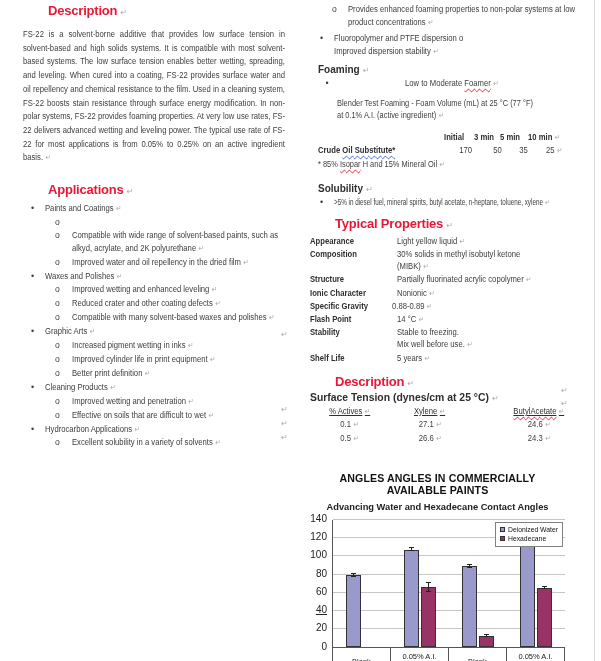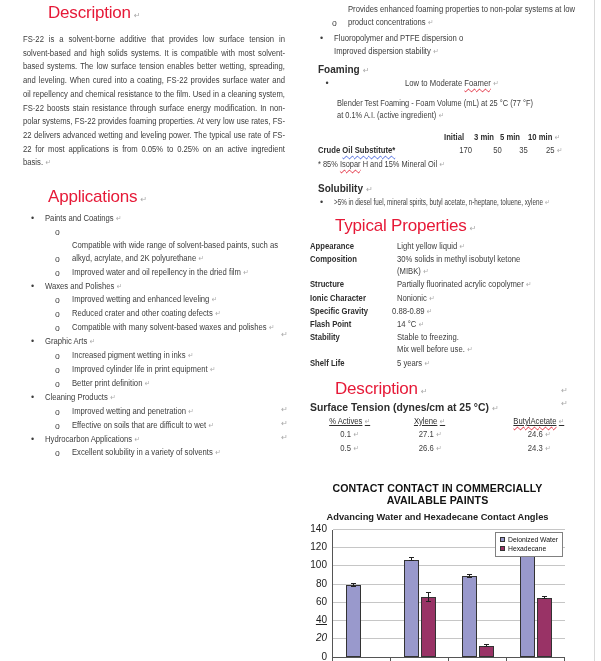--- a/index.html
+++ b/index.html
@@ -5,40 +5,40 @@
   :root { --accent:#E61937; --body:#3D3D3D; --dark:#2E2E2E; --axis:#555; --grid:#C6C6C6; }
   * { margin:0; padding:0; box-sizing:border-box; }
   body { background:#fff; }
   .page { position:relative; width:601px; height:661px; background:#fff; overflow:hidden;
           font-family:"Liberation Sans", sans-serif; color:var(--body); font-size:9.6px; }
   .page-edge { position:absolute; left:594px; top:0; width:1px; height:661px; background:#D9D9D9; }
 
   .col-left  { position:absolute; left:23px; top:3px;  width:262px; }
   .col-right { position:absolute; left:310px; top:0;   width:282px; }
 
-  h1.red { color:var(--accent); font-size:17px; font-weight:normal; letter-spacing:-0.2px;padding-left:25px; }
+  h1.red { color:var(--accent); font-size:13px; font-weight:bold; letter-spacing:-0.2px;padding-left:25px; }
   .subhead { font-weight:bold; color:var(--dark); font-size:10px; }
 
   
   .cx  { transform:scaleX(0.8); transform-origin:0 0; width:125%; }
   .cxi { display:inline-block; transform:scaleX(0.8); transform-origin:0 50%; white-space:nowrap; }
   .cxr { transform-origin:100% 50%; }
   .cxc { transform-origin:50% 50%; }
   .cxs { transform:scaleX(0.7); width:142%; }
 
   .pil::after { content:"\21B5"; color:#A8A8A8; font-size:8px; margin-left:3px; font-weight:normal; }
   .stray { position:absolute; }
 
   .desc-p { margin-top:9px; line-height:13.7px; text-align:justify; }
   .h-apps { margin-top:9px; }
   .list { margin-top:5px; }
   .li { display:flex; line-height:12.9px; }
   .li .mk { flex:0 0 auto; color:var(--body); }
   .l1 { padding-left:8px; }  .l1 .mk { width:14px; font-size:9px; }
-  .l2 { padding-left:32px;align-items:flex-end; } .l2 .mk { width:17px; font-size:8.6px; }
+  .l2 { padding-left:32px; } .l2 .mk { width:17px; font-size:8.6px; }
   .col-right .l1 { padding-left:10px; }
   .col-right .l2 { padding-left:22px; } .col-right .l2 .mk { width:16px; }
   .li .tx { flex:1; }
   .mk1::before { content:"\2022"; }
   .mk2::before { content:"o"; }
   .cont { padding-left:24px; line-height:12.9px; }
 
   .sq-red  { text-decoration:underline wavy #E0182D; text-decoration-thickness:1px; text-underline-offset:2px; }
   .sq-blue { text-decoration:underline wavy #3A5BD9; text-decoration-thickness:1px; text-underline-offset:2px; }
 
@@ -337,26 +337,26 @@
       </div>
       <div class="pf-row">
         <div class="pfc1"><span class="cxi cxc pil">0.5</span></div>
         <div class="pfc2"><span class="cxi cxc pil">26.6</span></div>
         <div class="pfsp"></div>
         <div class="pfc3"><span class="cxi cxc pil">24.3</span></div>
       </div>
     </div>
 
     <div class="chart">
-      <div class="chart-heading">CONTACT CONTACT IN COMMERCIALLY AVAILABLE PAINTS</div>
+      <div class="chart-heading">ANGLES ANGLES IN COMMERCIALLY AVAILABLE PAINTS</div>
       <div class="chart-title">Advancing Water and Hexadecane Contact Angles</div>
       <div class="plot-wrap">
         <div class="ylabels" id="ylabels">
             <div class="ylab" style="bottom: -4px;">0</div>
-            <div class="ylab" style="bottom: 14.2857px; font-style: italic;">20</div>
+            <div class="ylab" style="bottom: 14.2857px;">20</div>
             <div class="ylab" style="bottom: 32.5714px; text-decoration: underline;">40</div>
             <div class="ylab" style="bottom: 50.8571px;">60</div>
             <div class="ylab" style="bottom: 69.1429px;">80</div>
             <div class="ylab" style="bottom: 87.4286px;">100</div>
             <div class="ylab" style="bottom: 105.714px;">120</div>
             <div class="ylab" style="bottom: 124px;">140</div>
           </div>
         <div class="plot" id="plot">
           <div class="grid" style="bottom: 17.2857px;"></div>
             <div class="grid" style="bottom: 35.5714px;"></div>

